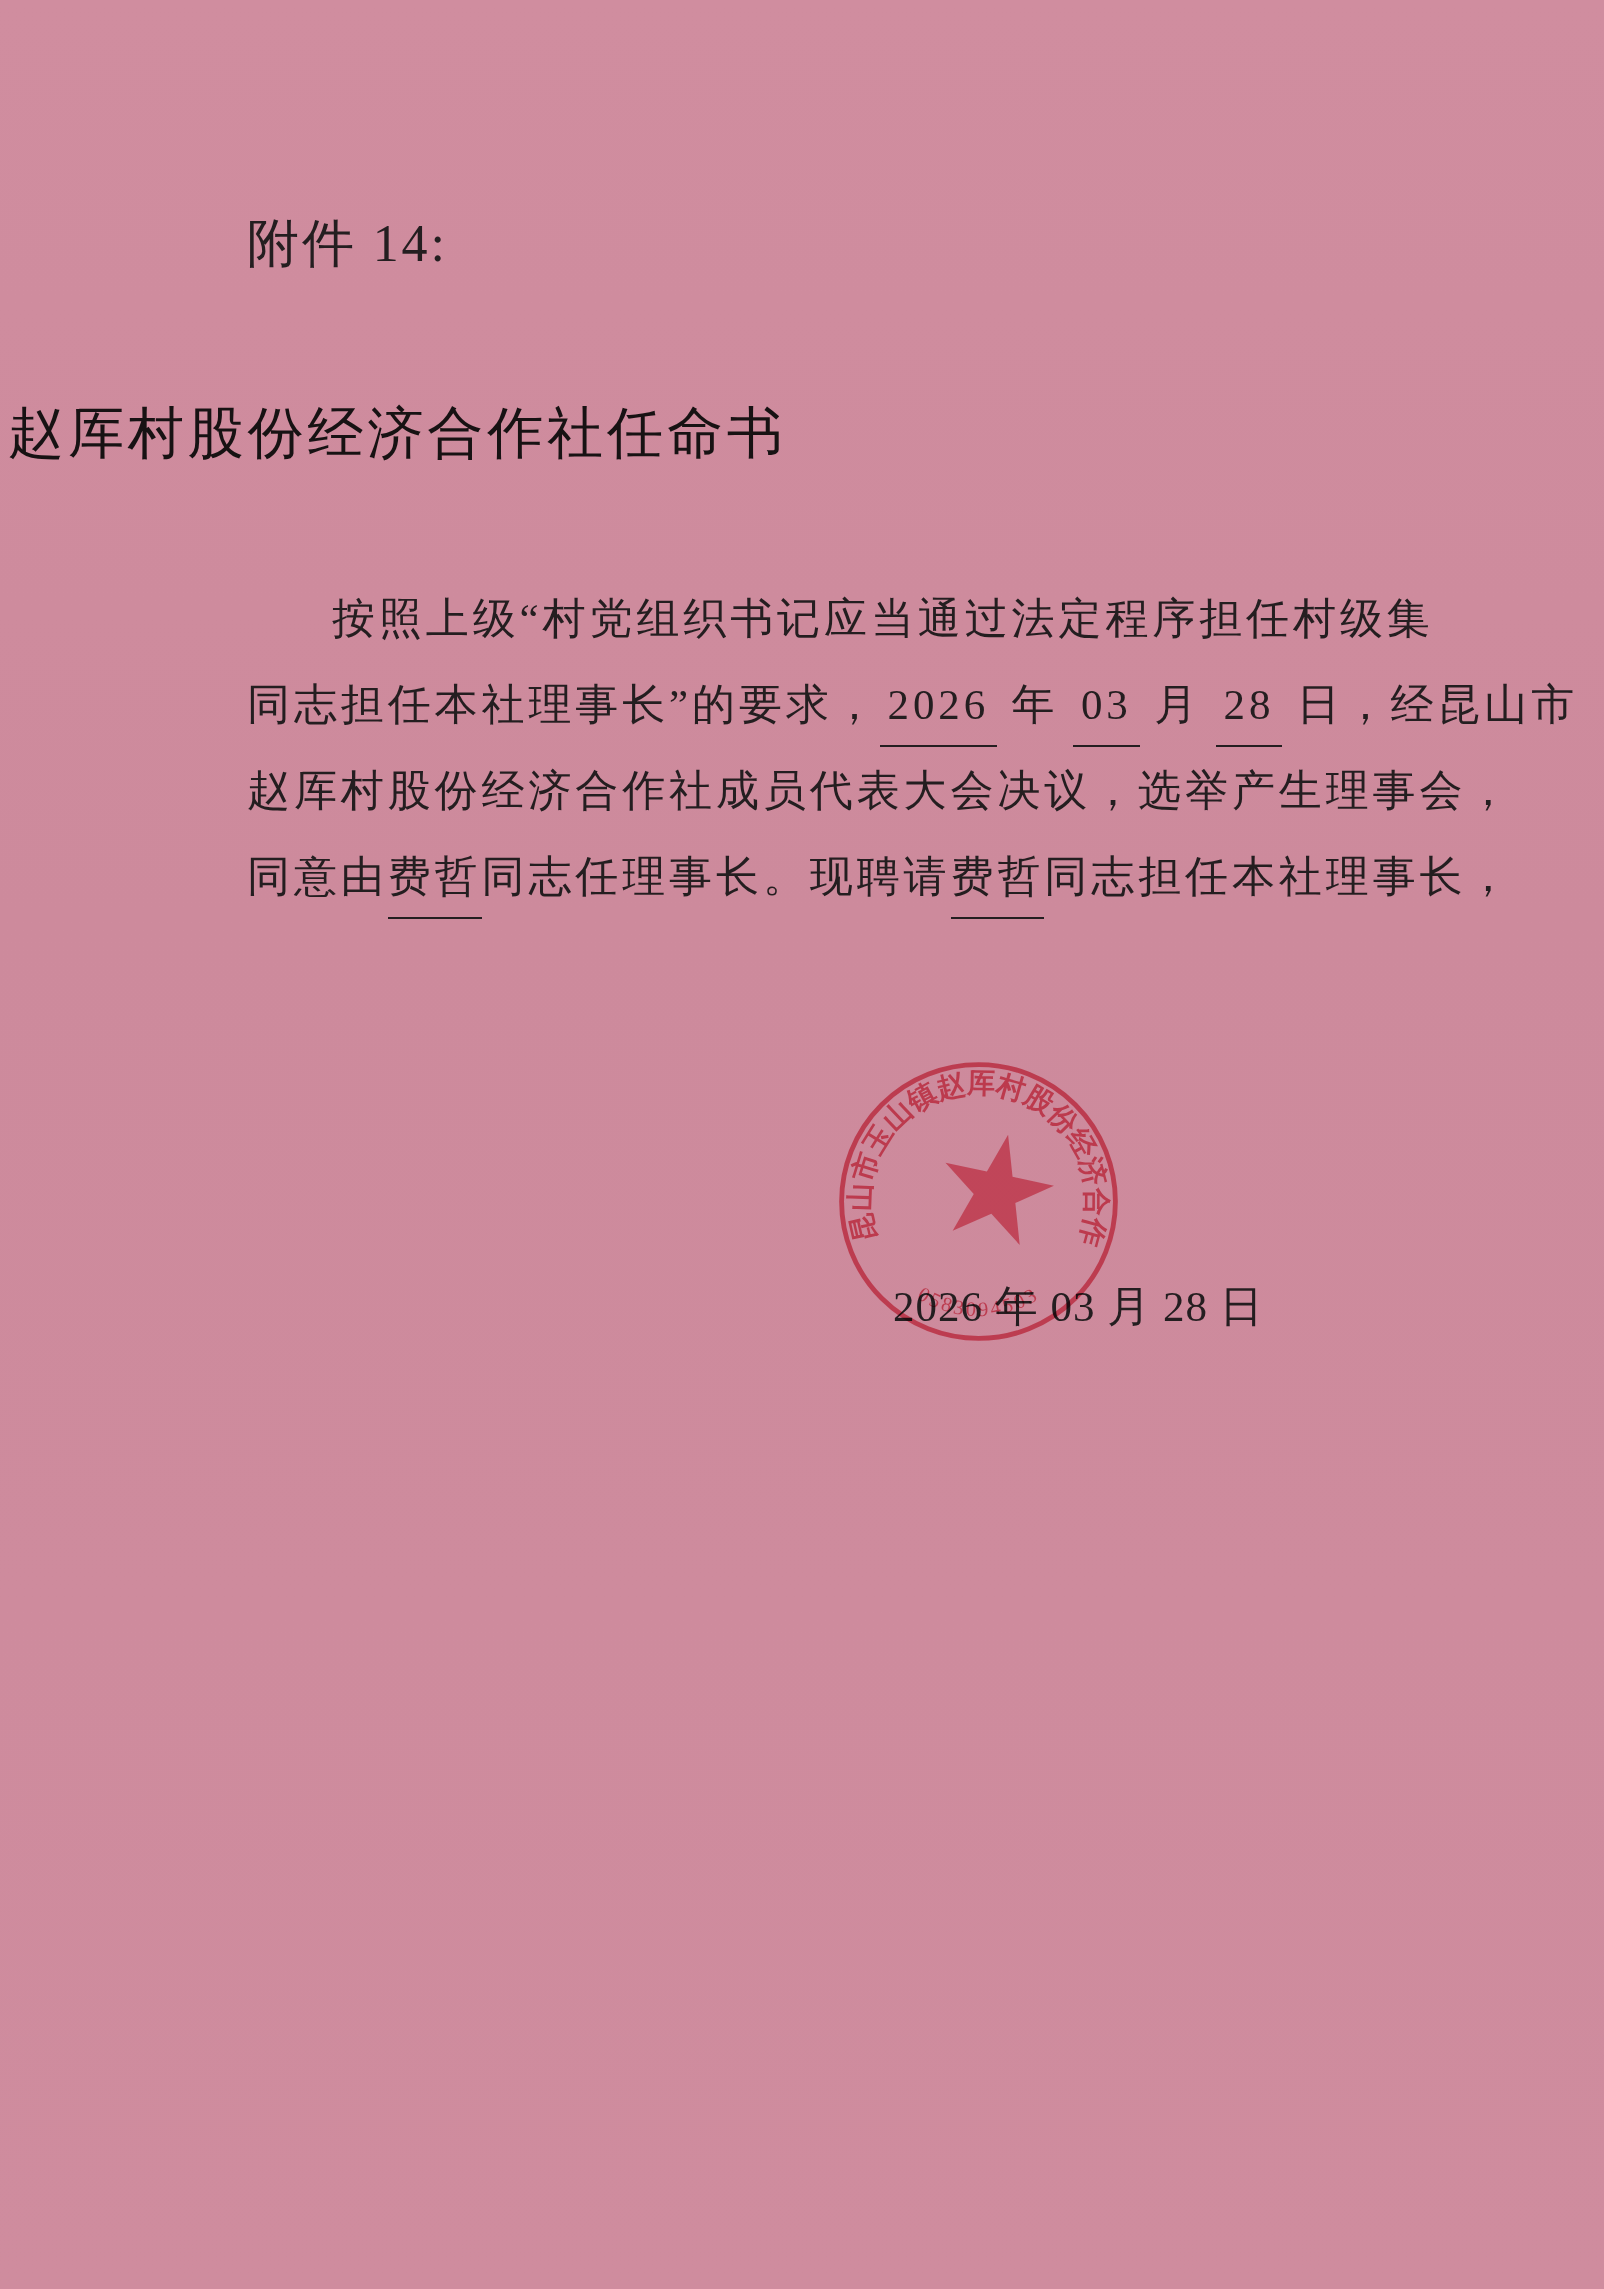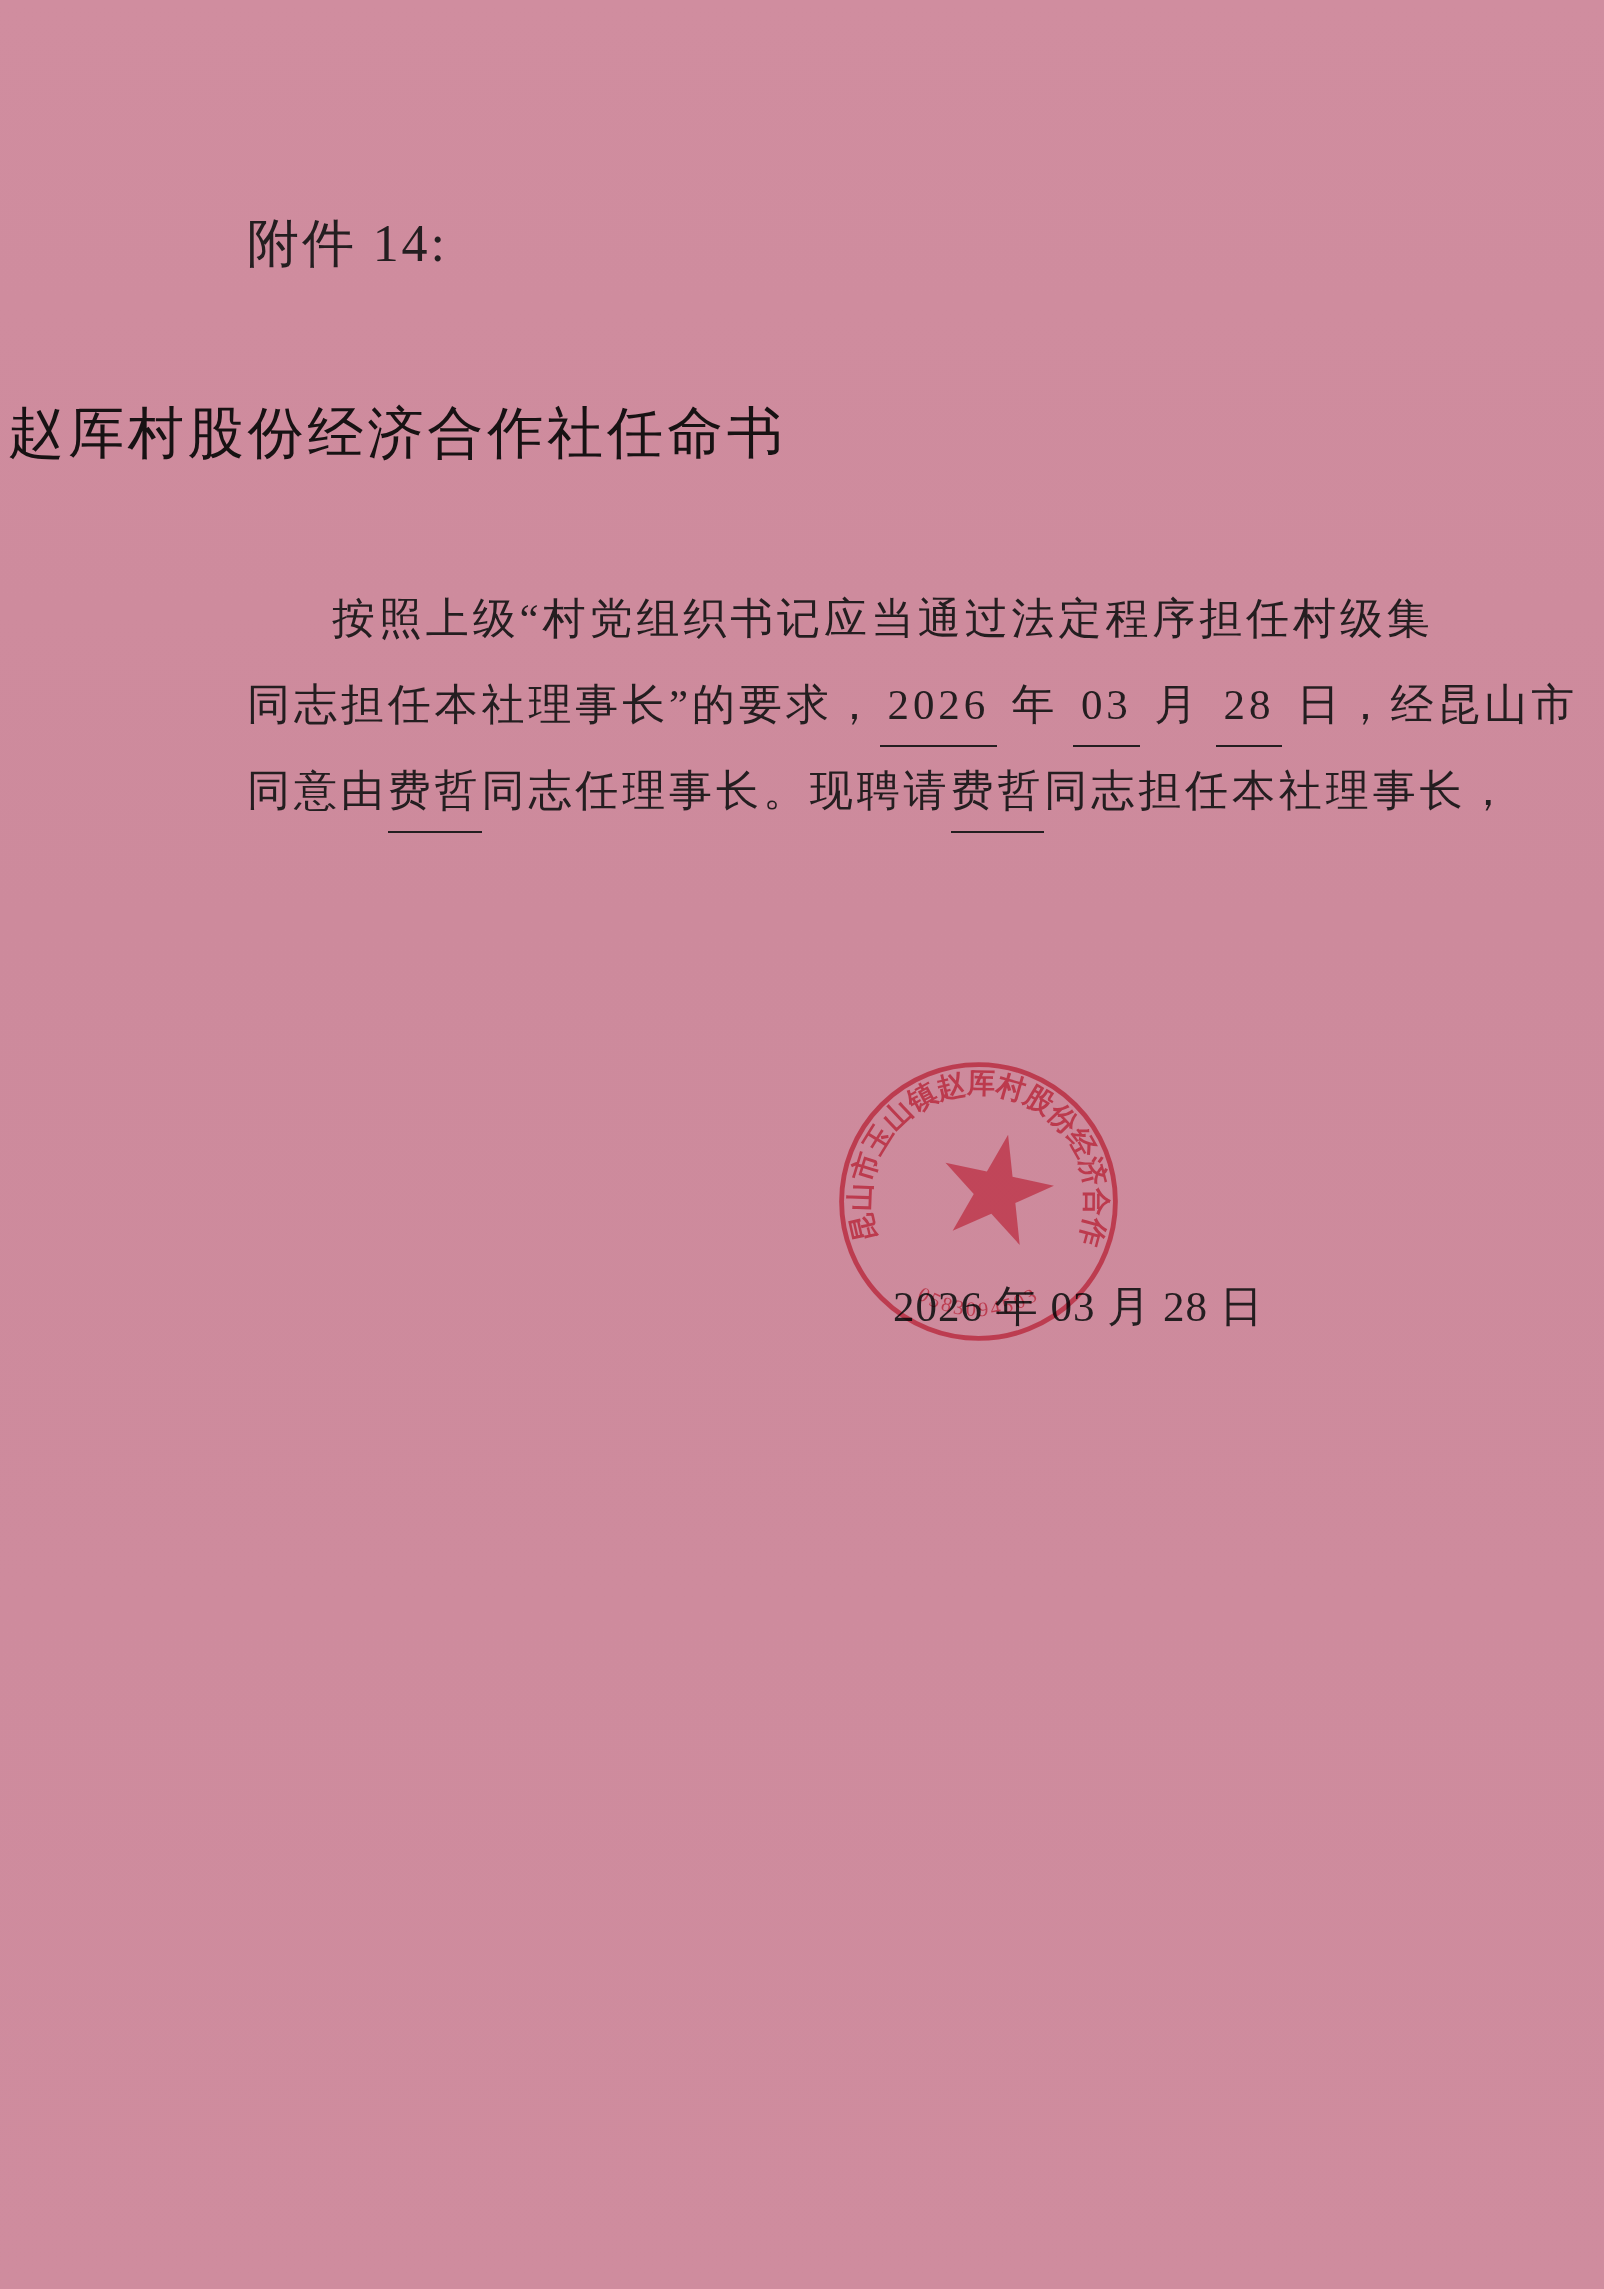--- a/index.html
+++ b/index.html
@@ -87,20 +87,23 @@
   <div class="doc-title">赵厍村股份经济合作社任命书</div>
 
   <div class="body-block">
     <div class="body-line indent">
       <span>按照上级“村党组织书记应当通过法定程序担任村级集</span>
     </div>
     <div class="body-line">
       <span>同志担任本社理事长”的要求，</span><span class="u u-pad">2026</span><span> 年 </span><span class="u u-pad">03</span><span> 月 </span><span class="u u-pad">28</span><span> 日，经昆山市</span>
     </div>
     <div class="body-line">
+      <span>赵厍村股份经济合作社成员代表大会决议，选举产生理事会，</span>
+    </div>
+    <div class="body-line">
       <span>同意由</span><span class="u">费哲</span><span>同志任理事长。现聘请</span><span class="u">费哲</span><span>同志担任本社理事长，</span>
     </div>
   </div>
 
 
   <div class="date-line">2026 年 03 月 28 日</div>
 
   <svg class="seal" viewBox="-155 -155 310 310" xmlns="http://www.w3.org/2000/svg">
     <defs>
       <path id="ringPath" d="M -105.2 38.3 A 112 112 0 1 1 105.2 38.3" fill="none"></path>

